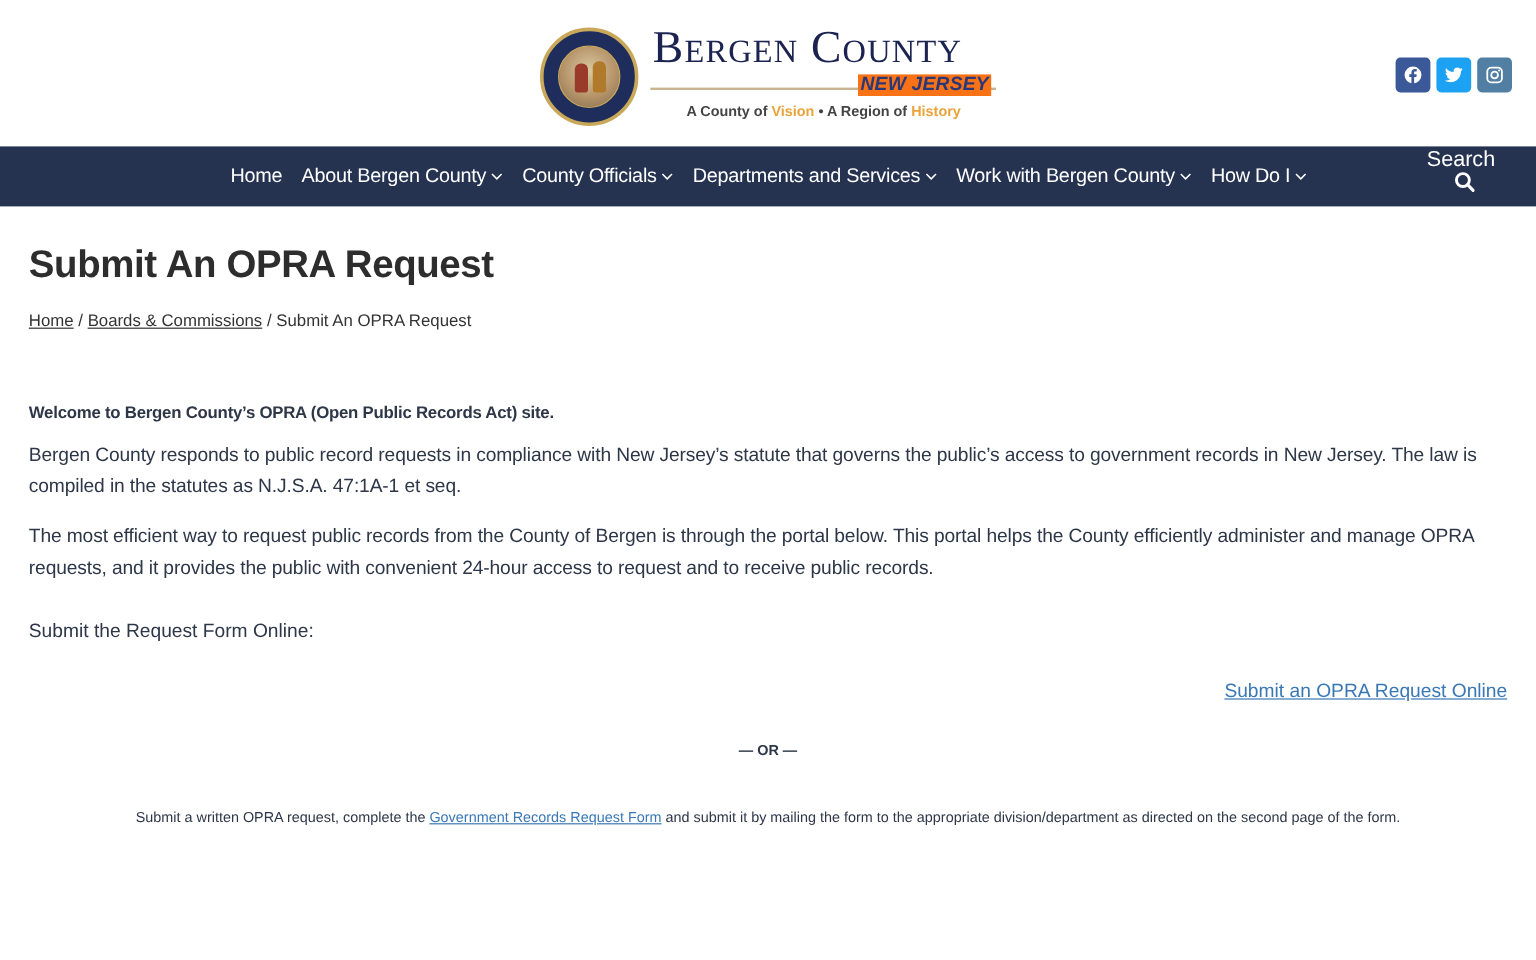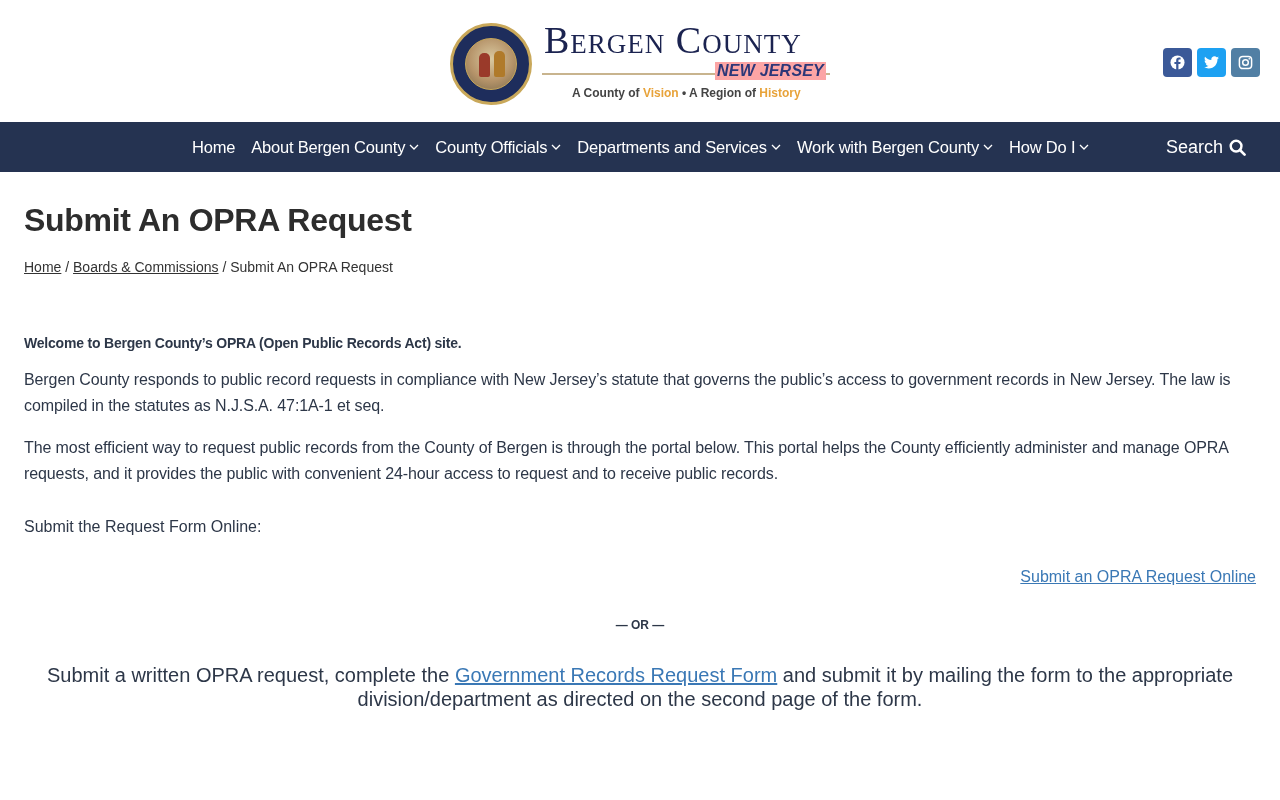--- a/index.html
+++ b/index.html
@@ -9,49 +9,49 @@
   
   .site-header { position: relative; height: 122px; background: #fff; }
   .logo { position: absolute; left: 450px; top: 22px; width: 385px; height: 84px; display: flex; align-items: center; }
   .seal { width: 82px; height: 82px; border-radius: 50%; background: #1e2d5c; border: 3px solid #c9a85a; position: relative; flex: none; }
   .seal-inner { position: absolute; left: 12px; top: 12px; width: 52px; height: 52px; border-radius: 50%; background: radial-gradient(circle at 50% 40%, #d9c9a0 0%, #b6946a 55%, #7a6a4b 100%); border: 1px solid #c9a85a; }
   .seal-fig1 { position: absolute; left: 13px; top: 14px; width: 11px; height: 24px; background: #9a3a2a; border-radius: 5px 5px 2px 2px; }
   .seal-fig2 { position: absolute; left: 28px; top: 12px; width: 11px; height: 26px; background: #b07a2a; border-radius: 5px 5px 2px 2px; }
   .wordmark { margin-left: 10px; width: 290px; position: relative; height: 84px; }
   .wm-title { position: absolute; left: 2px; top: -4px; font-family: "Liberation Serif", "DejaVu Serif", serif; font-size: 38px; color: #1b2350; letter-spacing: 1px; white-space: nowrap; font-variant: small-caps; }
   .wm-line { position: absolute; left: 0; top: 51px; width: 288px; height: 2px; background: #c8b48e; }
-  .wm-nj { position: absolute; right: 6px; top: 40px; background: #fca5a5; padding: 0 2px; font-size: 16px; font-weight: bold; font-style: italic; color: #2c3778; letter-spacing: 0.2px; }
+  .wm-nj { position: absolute; right: 6px; top: 40px; background: #f97316; padding: 0 2px; font-size: 16px; font-weight: bold; font-style: italic; color: #2c3778; letter-spacing: 0.2px; }
   .wm-tag { position: absolute; left: 30px; top: 64px; font-size: 12px; font-weight: bold; color: #444; white-space: nowrap; }
   .wm-tag .gold { color: #e8a33a; }
 
   .social { position: absolute; right: 20px; top: 48px; display: flex; gap: 5px; }
   .social-btn { width: 29px; height: 29px; border-radius: 4px; display: flex; align-items: center; justify-content: center; cursor: pointer; }
   .fb { background: #3b5998; } .tw { background: #1da1f2; } .ig { background: #517fa4; }
 
   
   .nav { height: 50px; background: #253351; position: relative; }
   .nav-list { position: absolute; left: 192px; top: 0; height: 50px; display: flex; align-items: center; }
   .nav-item { color: #fff; font-size: 16.5px; margin-right: 16px; display: flex; align-items: center; white-space: nowrap; cursor: pointer; letter-spacing: -0.2px; }
   .nav-item .chev { margin-left: 4px; width: 10px; height: 10px; display: inline-flex; align-items: center; }
-  .nav-search { position: absolute; right: 34px; top: 0; height: 50px; display: flex; align-items: center; color: #fff; font-size: 18px; cursor: pointer; }
+  .nav-search { position: absolute; right: 34px; top: 0; height: 50px; display: flex; align-items: center; color: #fff; font-size: 18px; cursor: pointer; flex-direction: column; }
   .nav-search svg { margin-left: 6px; }
 
   
   .content { padding: 0 24px; }
   .page-title { margin-top: 30px; font-size: 32px; font-weight: bold; color: #2d2d2d; letter-spacing: -0.3px; }
   .breadcrumb { margin-top: 20px; font-size: 14px; color: #333; }
   .breadcrumb a { color: #333; text-decoration: underline; }
   .welcome { margin-top: 60px; font-size: 14px; font-weight: bold; color: #2d3748; letter-spacing: -0.2px; }
   .para { margin-top: 16px; font-size: 16px; line-height: 26px; color: #2d3748; letter-spacing: -0.1px; }
   .para + .para { }
   .online-label { margin-top: 31px; font-size: 16px; color: #2d3748; }
   .center { text-align: center; }
   .portal-link { display: block; margin-top: 32px; font-size: 16px; color: #3a78b5; text-decoration: underline; text-align: right; }
   .or { margin-top: 32px; font-size: 12px; font-weight: bold; color: #2d3748; }
-  .written { margin-top: 31px; font-size: 20px; line-height: 24px; color: #2d3748; }
+  .written { margin-top: 31px; font-size: 12px; line-height: 36px; color: #2d3748; }
   .written a { color: #3a78b5; text-decoration: underline; }
 </style>
 </head>
 <body>
 
 <header class="site-header">
   <div class="logo">
     <div class="seal">
       <div class="seal-inner">
         <div class="seal-fig1"></div>

